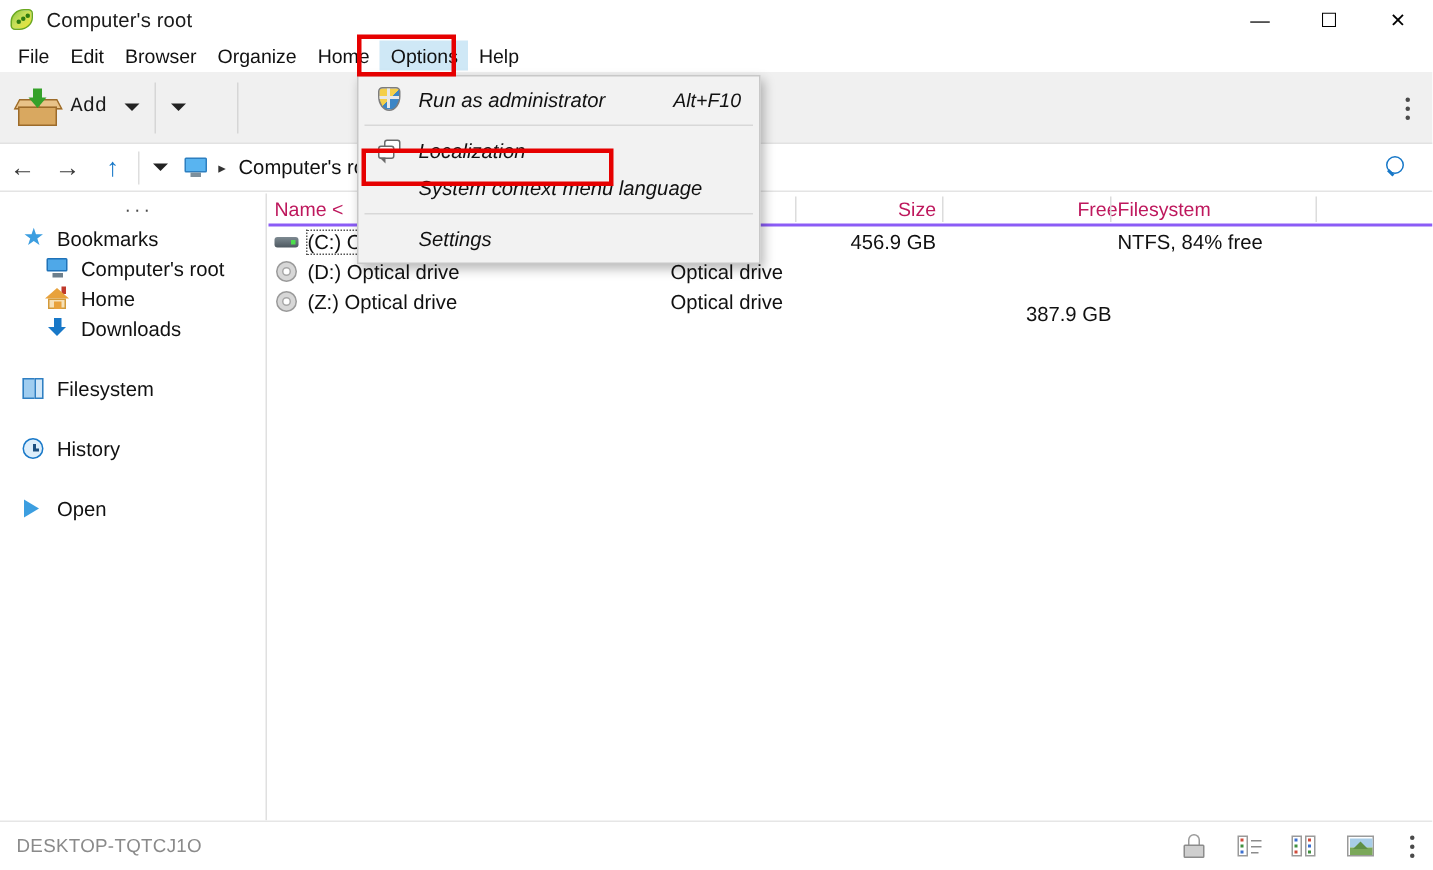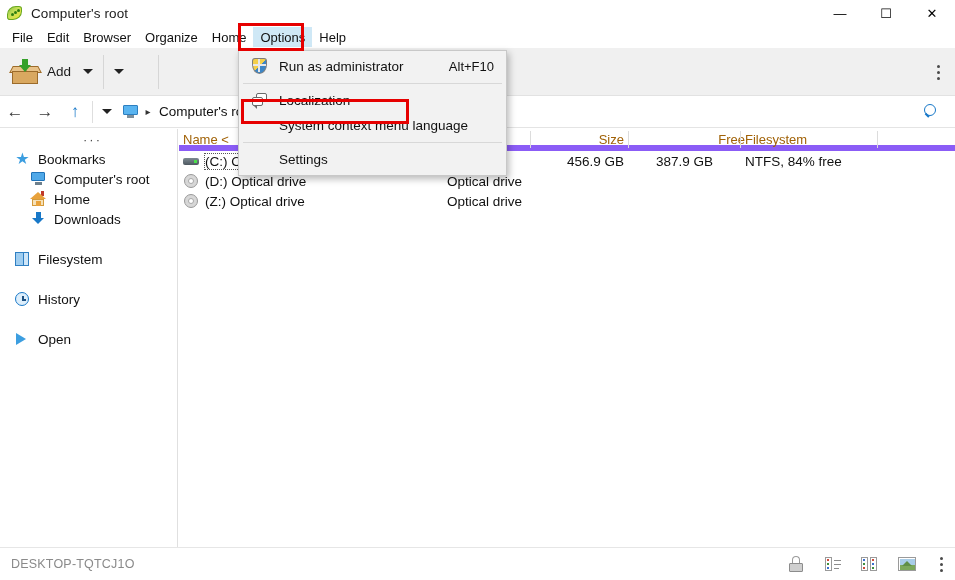--- a/index.html
+++ b/index.html
@@ -70,21 +70,21 @@
 
   
   .toolbar {
     position: absolute; left: 0; top: 48px; width: 955px; height: 48px;
     background: #f0f0f0; border-bottom: 1px solid #e2e2e2;
     display: flex; align-items: center;
   }
   .tb-group { display: flex; align-items: center; height: 48px; }
   .tb-btn {
     display: flex; align-items: center; gap: 7px;
-    padding: 0 6px 0 10px; height: 40px;
+    padding: 0 6px 0 10px; height: 40px; font-family: Liberation Mono, monospace;
   }
   .tb-label { font-size: 13.5px; color: #1a1a1a; }
   .tb-caret {
     width: 22px; height: 40px; display: flex; align-items: center; justify-content: center;
   }
   .caret-dn {
     width: 0; height: 0; border-left: 5px solid transparent;
     border-right: 5px solid transparent; border-top: 5px solid #222;
   }
   .tb-sep { width: 1px; height: 34px; background: #d6d6d6; margin: 0 4px; }
@@ -251,22 +251,22 @@
     border-left: 10px solid #3c9ee0;
   }
 
   
   .filelist {
     position: absolute; left: 179px; top: 129px; width: 776px; height: 418px;
     background: #ffffff;
   }
   .fl-header {
     position: relative; height: 22px; width: 776px;
-    border-bottom: 6px solid #8b5cf6;
-    font-size: 13px; color: #a16207;
+    border-bottom: 2px solid #8b5cf6;
+    font-size: 13px; color: #be185d;
   }
   .fh-cell {
     position: absolute; top: 0; height: 21px; display: flex; align-items: center;
     white-space: nowrap;
   }
   .fh-cell.r { justify-content: flex-end; }
   .fh-div { position: absolute; top: 2px; width: 1px; height: 17px; background: #dcdcdc; }
   .fl-rows { position: relative; }
   .fl-row { position: relative; height: 20px; width: 776px; }
   .fl-row .cell {
@@ -293,21 +293,21 @@
 
   
   .dropdown {
     position: absolute; left: 238px; top: 50px; width: 269px;
     background: #f2f2f2; border: 1px solid #c8c8c8;
     box-shadow: 2px 3px 7px rgba(0,0,0,.28);
     z-index: 50; padding: 3px 0 3px 0;
   }
   .dd-item {
     position: relative; height: 25px; display: flex; align-items: center;
-    font-size: 13.5px; color: #111; padding-left: 40px; padding-right: 12px;
+    font-size: 13.5px; color: #111; padding-left: 40px; padding-right: 12px; font-style: italic;
   }
   .dd-shortcut {
     position: absolute; right: 12px; font-size: 13px; color: #111;
   }
   .dd-sep { height: 1px; background: #d8d8d8; margin: 4px 4px; }
   .dd-ico { position: absolute; left: 12px; top: 4px; width: 17px; height: 17px; }
   .sh-ico .sh {
     position: absolute; left: 1px; top: 0px; width: 15px; height: 16px;
     background: linear-gradient(135deg,#f4cf4a 0 50%, #3d86c6 50% 100%);
     border: 1px solid #7d7d7d;
@@ -533,21 +533,21 @@
     <div class="fl-rows">
       <div class="fl-row">
         <div class="cell namecell" style="left:4px;">
           <span class="drv-ico drv-hdd">
               <i class="body"></i>
               <i class="led"></i>
             </span>
           <span class="focus-rect">(C:) OS</span>
         </div>
         <div class="cell r" style="left:355px; width:90px;">456.9 GB</div>
-        <div class="cell r" style="left:429px; width:105px;">387.9 GB</div>
+        <div class="cell r" style="left:457px; width:105px;margin-top:48px;">387.9 GB</div>
         <div class="cell" style="left:566px;">NTFS, 84% free</div>
       </div>
       <div class="fl-row">
         <div class="cell namecell" style="left:4px;">
           <span class="drv-ico drv-cd">
               <i class="outer"></i>
               <i class="inner"></i>
             </span>
           <span>(D:) Optical drive</span>
         </div>

